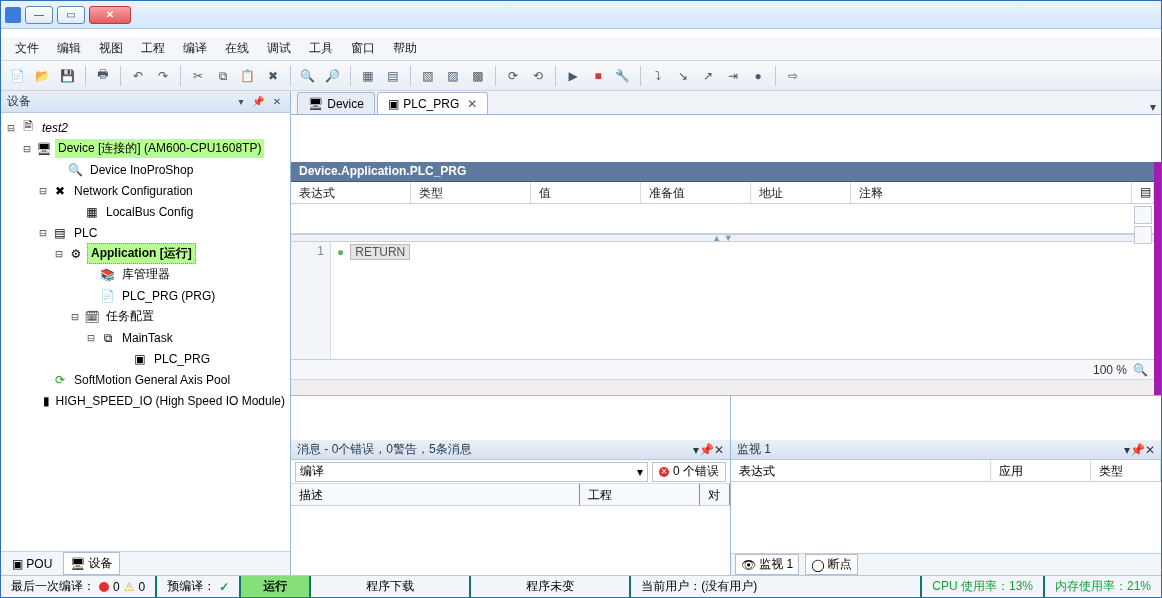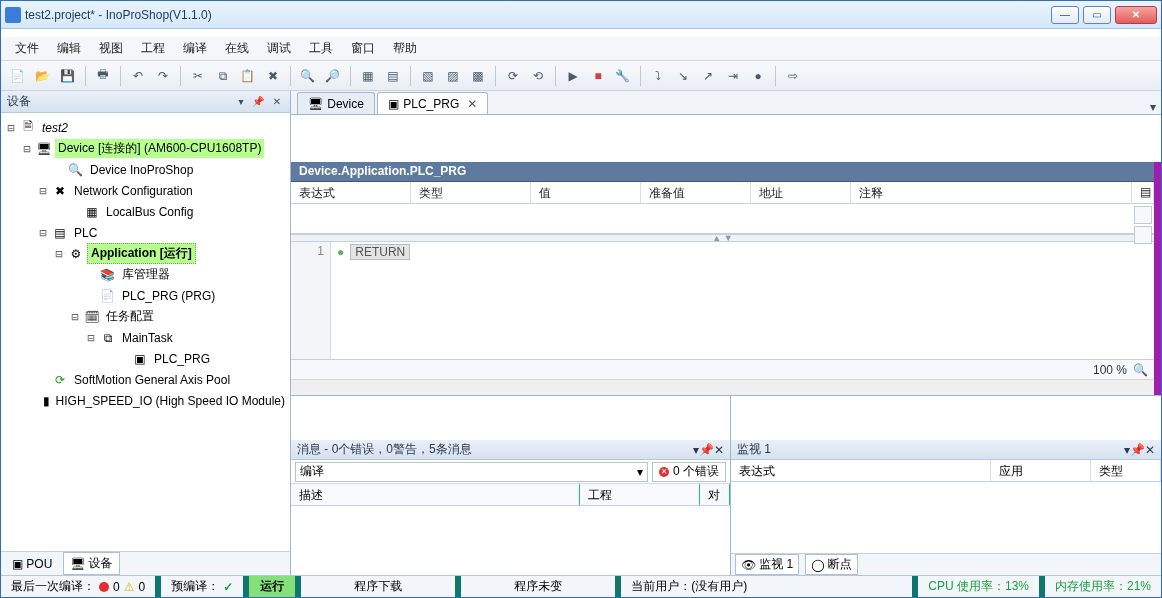--- a/index.html
+++ b/index.html
@@ -88,35 +88,34 @@
 .msgrow { padding: 3px 24px; border-bottom: 1px dotted #eee; white-space:nowrap; overflow:hidden; text-overflow:ellipsis; }
 
 .watchcols { height:22px; display:flex; border-bottom:1px solid #c6d0dc; background:#fff; }
 .watchcols .wc { border-right:1px solid #d6dde7; padding:3px 8px; }
 .watchbody { flex:1; background:#fff; }
 .watchtabs { height:22px; border-top:1px solid #c6d0dc; display:flex; align-items:center; padding:0 4px; gap:6px; background:#f2f5f9; }
 .wtab { display:flex; align-items:center; gap:3px; padding:1px 5px; border:1px solid #b0c0d4; background:#fff; }
 
 
 .statusbar { height: 22px; background:#f2f5f9; border-top:1px solid #b6c7da; display:flex; align-items:center; }
-.stat { padding: 2px 10px; border-right:6px solid #0f766e; display:flex; align-items:center; gap:4px; white-space:nowrap; }
+.stat { padding: 2px 10px; border-right:2px solid #0f766e; display:flex; align-items:center; gap:4px; white-space:nowrap; }
 .stat.run { background:#86e07a; font-weight:bold; }
 .stat.cpu { color:#1a9e3a; }
 .stat.mem { color:#1a9e3a; }
 .reddot { width:10px; height:10px; border-radius:50%; background:#e03030; }
 .greencheck { color:#1a9e3a; font-weight:bold; }
 </style>
 </head>
 <body>
 
 <div class="window">
 
   <div class="titlebar">
     <div class="appicon"></div>
-    <div class="title">test2.project* - InoProShop(V1.1.0)</div>
     <div class="winbtns">
       <div class="winbtn">—</div>
       <div class="winbtn">▭</div>
       <div class="winbtn close">✕</div>
     </div>
   </div>
 
   <div class="menubar">
     <div class="menuitem">文件</div>
     <div class="menuitem">编辑</div>
@@ -375,20 +374,20 @@
       <span>最后一次编译：</span>
       <span class="reddot"></span>
         <span>0</span>
       <span style="color:#e8b000">⚠</span>
         <span>0</span>
     </div>
     <div class="stat">
       <span>预编译：</span>
       <span class="greencheck">✓</span>
     </div>
-    <div class="stat run" style="width:52px; justify-content:center">运行</div>
+    <div class="stat run" style="width:70px; justify-content:center">运行</div>
     <div class="stat" style="width:160px; justify-content:center">程序下载</div>
     <div class="stat" style="width:160px; justify-content:center">程序未变</div>
     <div class="stat" style="flex:1">当前用户：(没有用户)</div>
     <div class="stat cpu">CPU 使用率：13%</div>
     <div class="stat mem" style="border-right:none">内存使用率：21%</div>
   </div>
 </div>
 
 </body></html>

